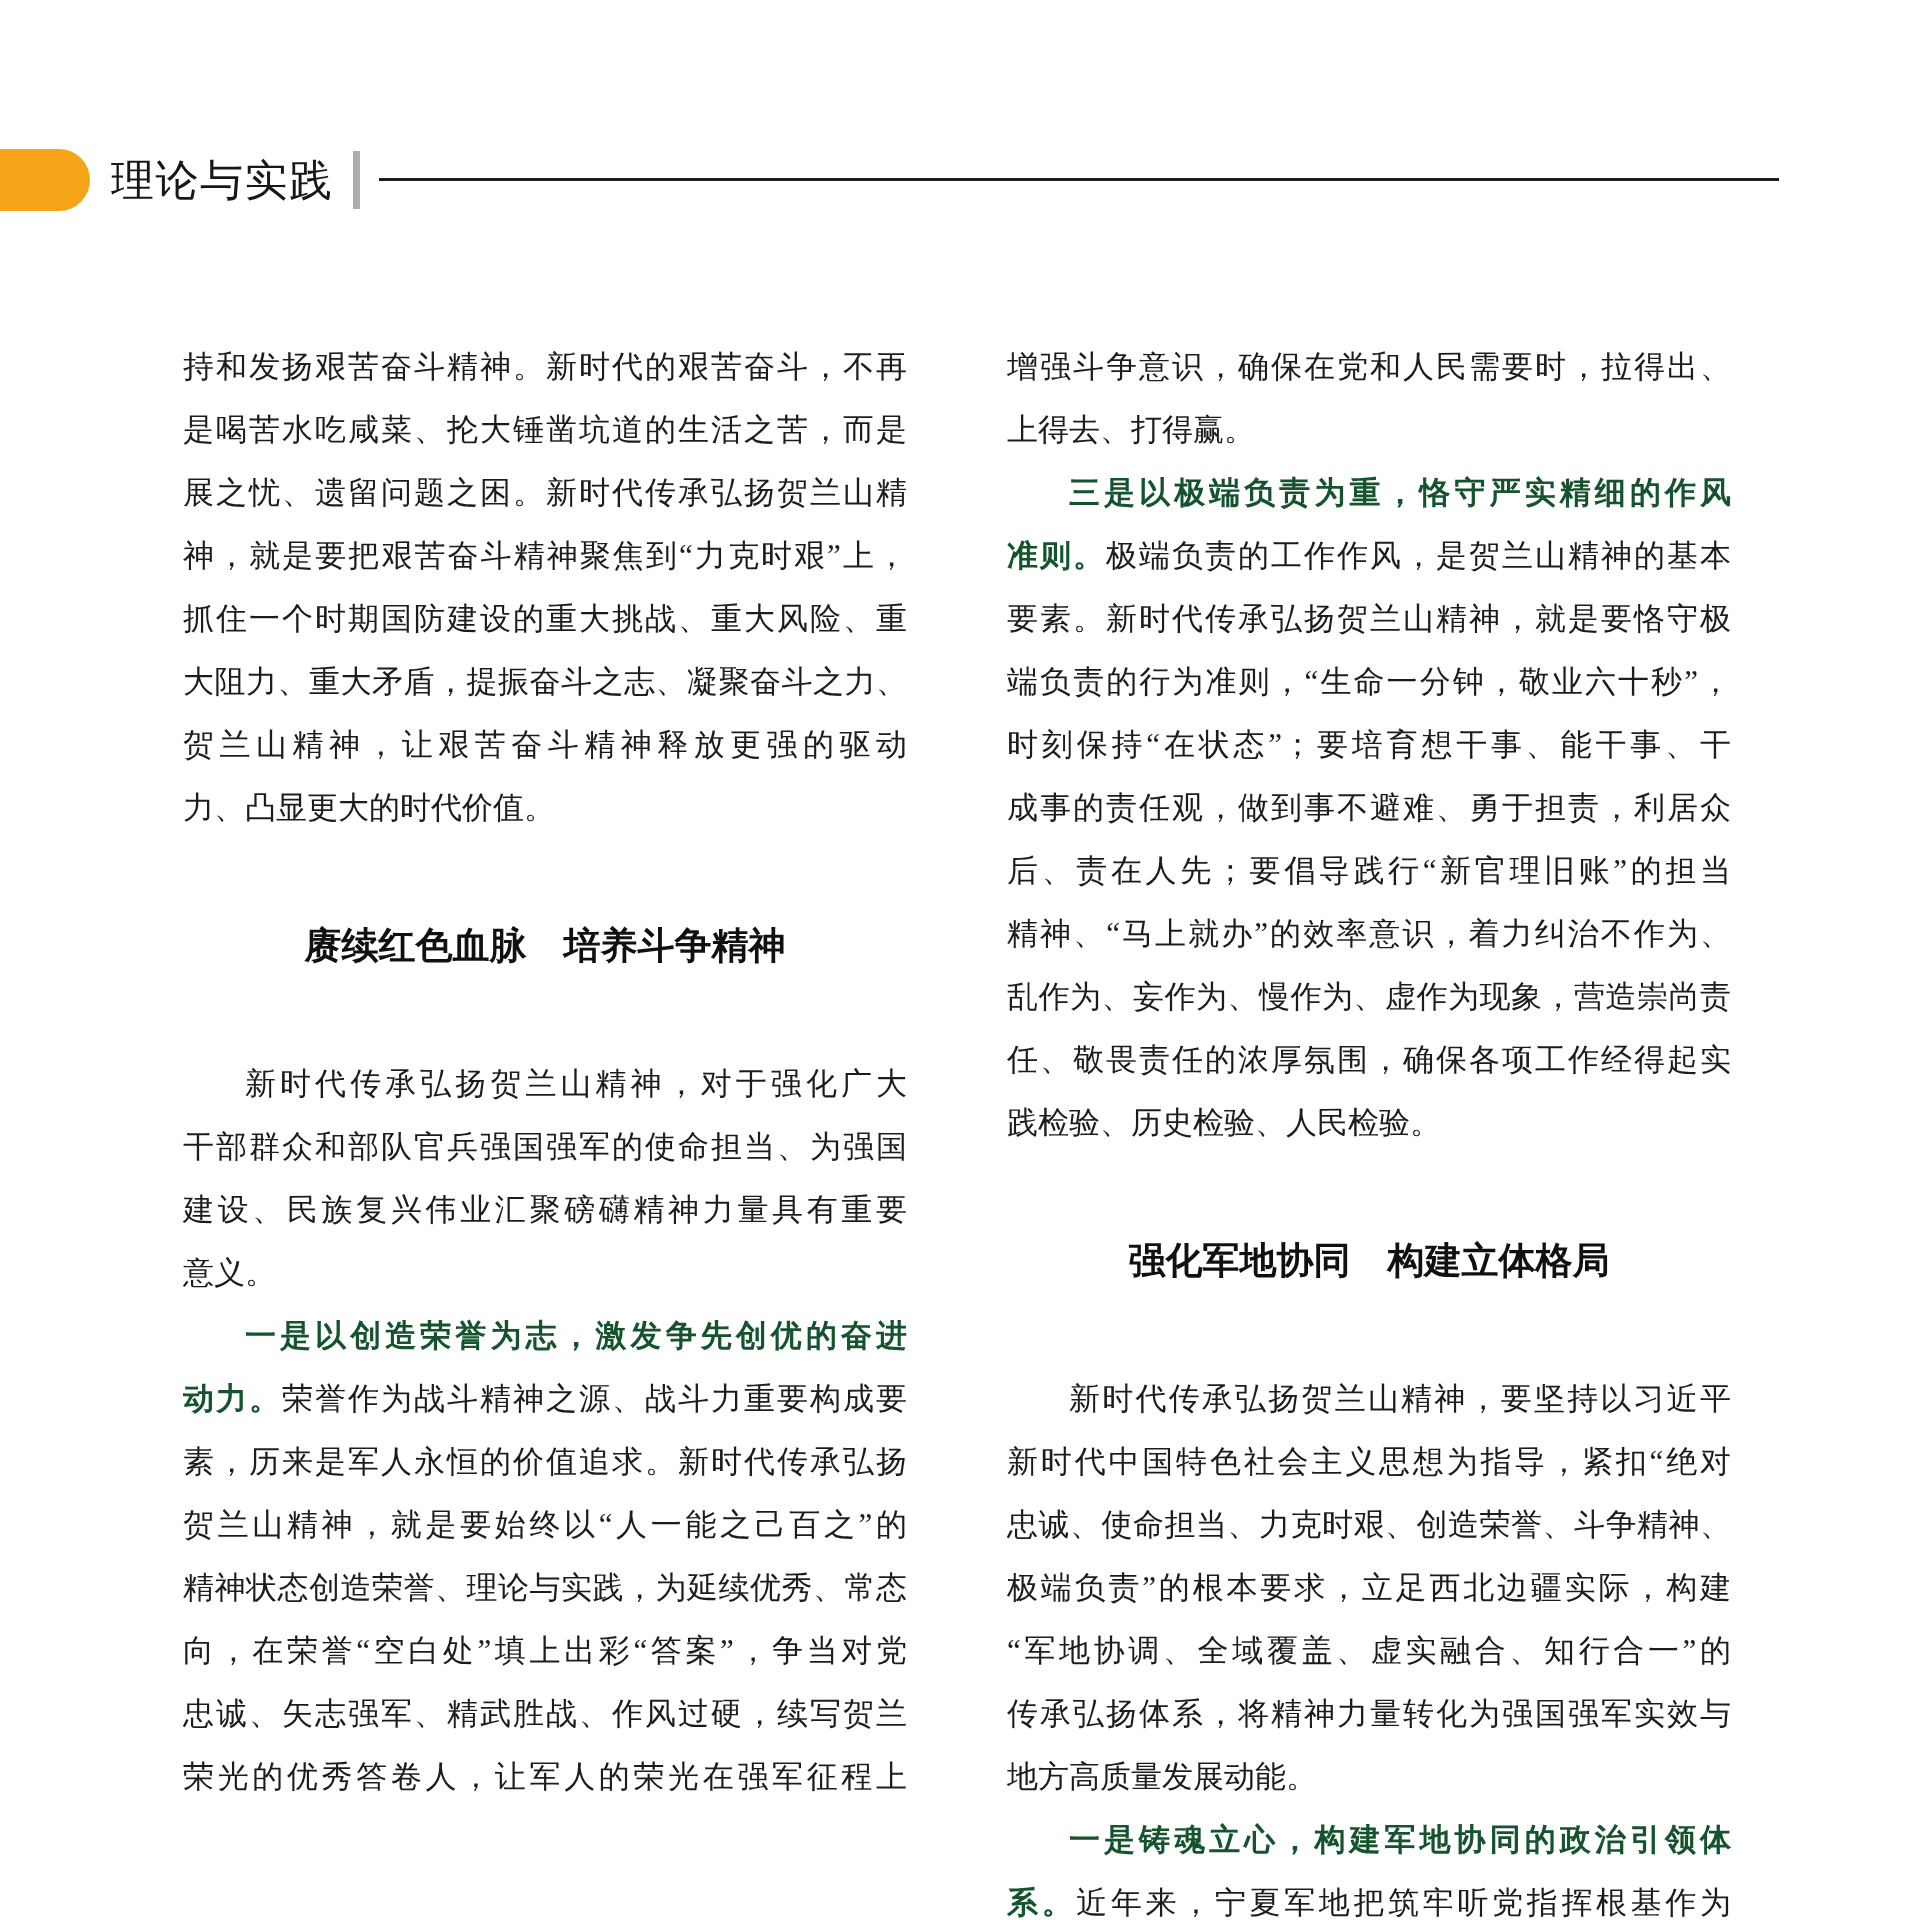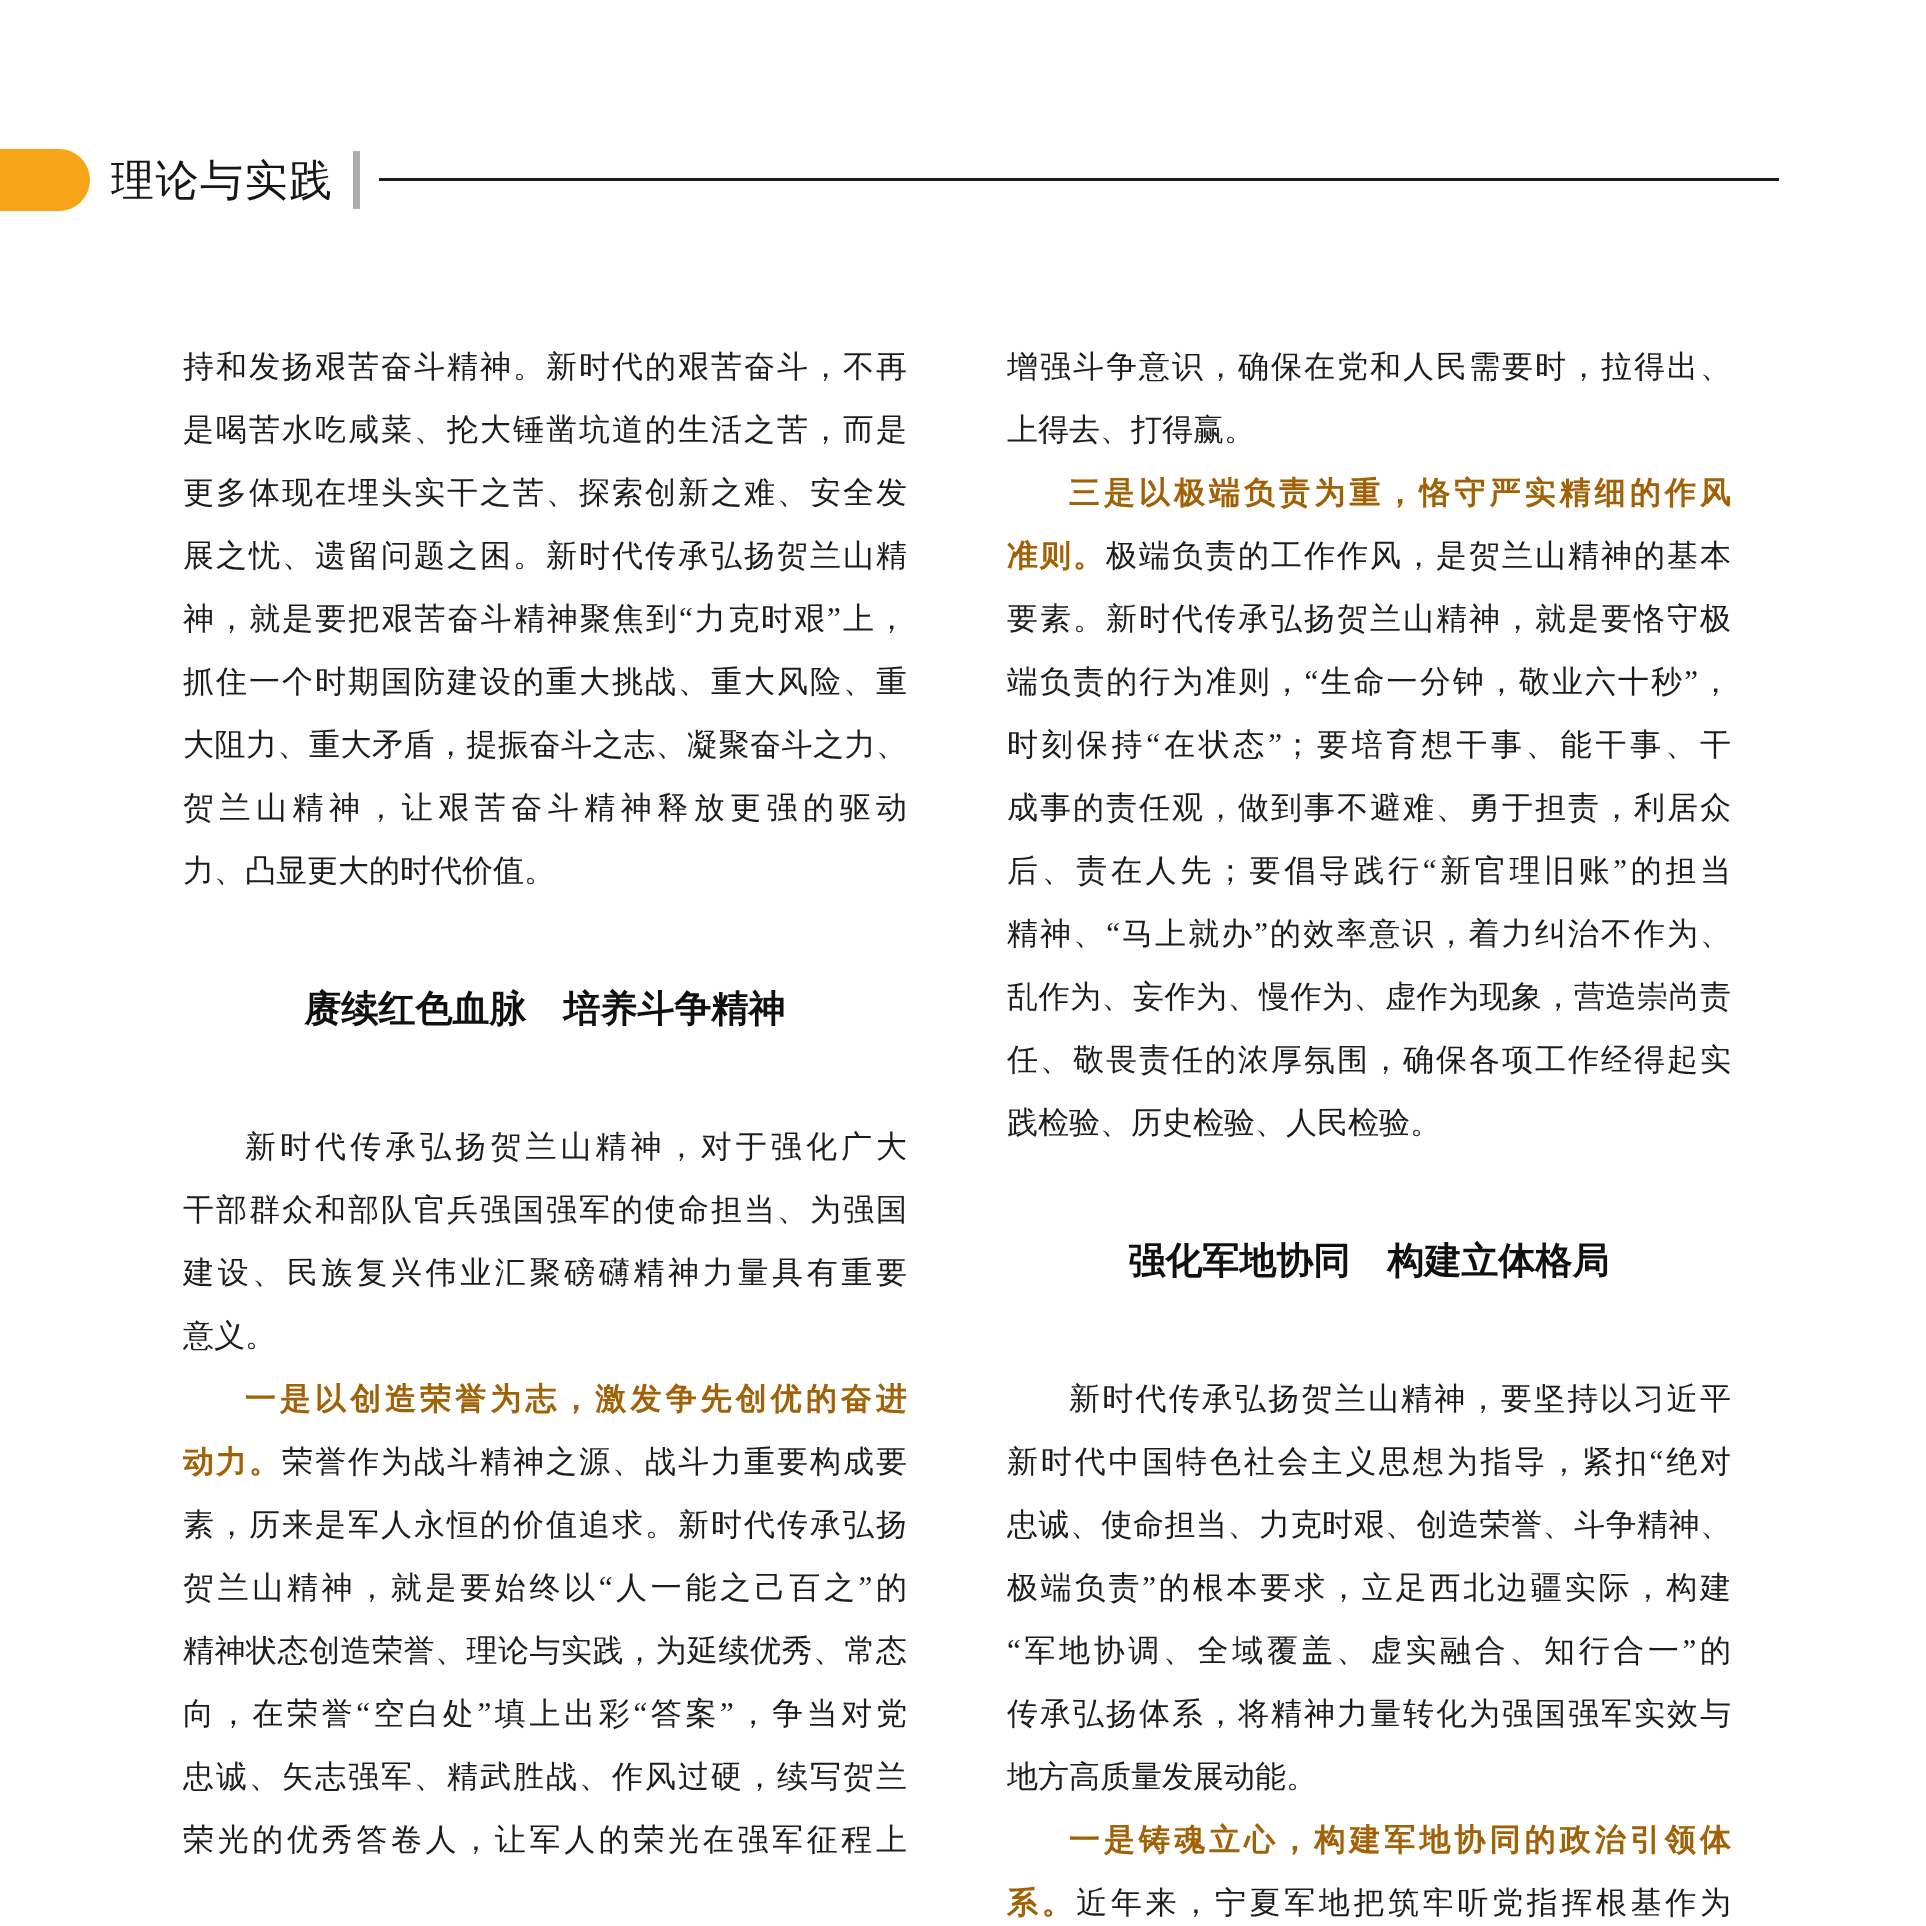--- a/index.html
+++ b/index.html
@@ -34,36 +34,35 @@
   }
   .slot.end{text-align-last:left;}
   .slot.indent{padding-left:62px;}
   .slot.blank{height:67px;}
   .slot.heading{
     height:79px;line-height:79px;
     font-family:"Liberation Sans", sans-serif;font-weight:bold;font-size:37px;
     color:#101010;text-align:center;text-align-last:center;padding-left:0;
   }
   .slot b{
-    font-family:Liberation Serif, serif;font-weight:bold;color:#a16207;
+    font-family:Liberation Serif, serif;font-weight:bold;color:#14532d;
   }
 </style>
 </head>
 <body>
 
 <div class="accent-pill" style="background: rgb(246, 165, 25);"></div>
 <div class="header-label">理论与实践</div>
 <div class="header-divider" style="background: rgb(173, 173, 173);"></div>
 <div class="header-rule" style="background: rgb(28, 28, 28);"></div>
 
 <div class="columns">
     <div class="col">
       <div class="slot line"><span>持和发扬艰苦奋斗精神。新时代的艰苦奋斗，不再</span></div>
       <div class="slot line"><span>是喝苦水吃咸菜、抡大锤凿坑道的生活之苦，而是</span></div>
-      <div class="slot line"><span>更多体现在埋头实干之苦、探索创新之难、安全发</span></div>
       <div class="slot line"><span>展之忧、遗留问题之困。新时代传承弘扬贺兰山精</span></div>
       <div class="slot line"><span>神，就是要把艰苦奋斗精神聚焦到“力克时艰”上，</span></div>
       <div class="slot line"><span>抓住一个时期国防建设的重大挑战、重大风险、重</span></div>
       <div class="slot line"><span>大阻力、重大矛盾，提振奋斗之志、凝聚奋斗之力、</span></div>
       <div class="slot line"><span>贺兰山精神，让艰苦奋斗精神释放更强的驱动</span></div>
       <div class="slot line end"><span>力、凸显更大的时代价值。</span></div>
       <div class="slot blank"></div>
       <div class="slot heading">赓续红色血脉　培养斗争精神</div>
       <div class="slot blank"></div>
       <div class="slot line indent"><span>新时代传承弘扬贺兰山精神，对于强化广大</span></div>

